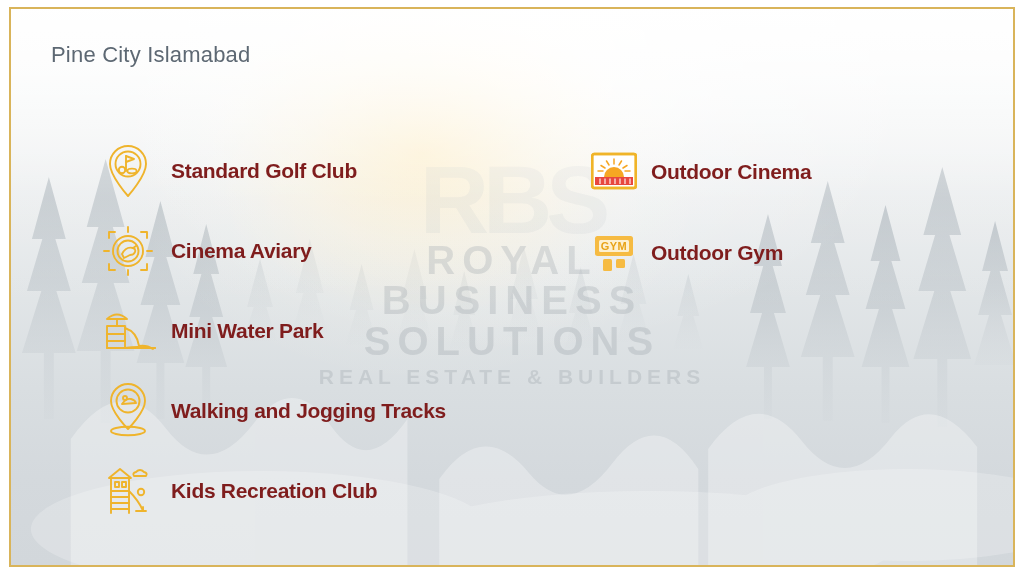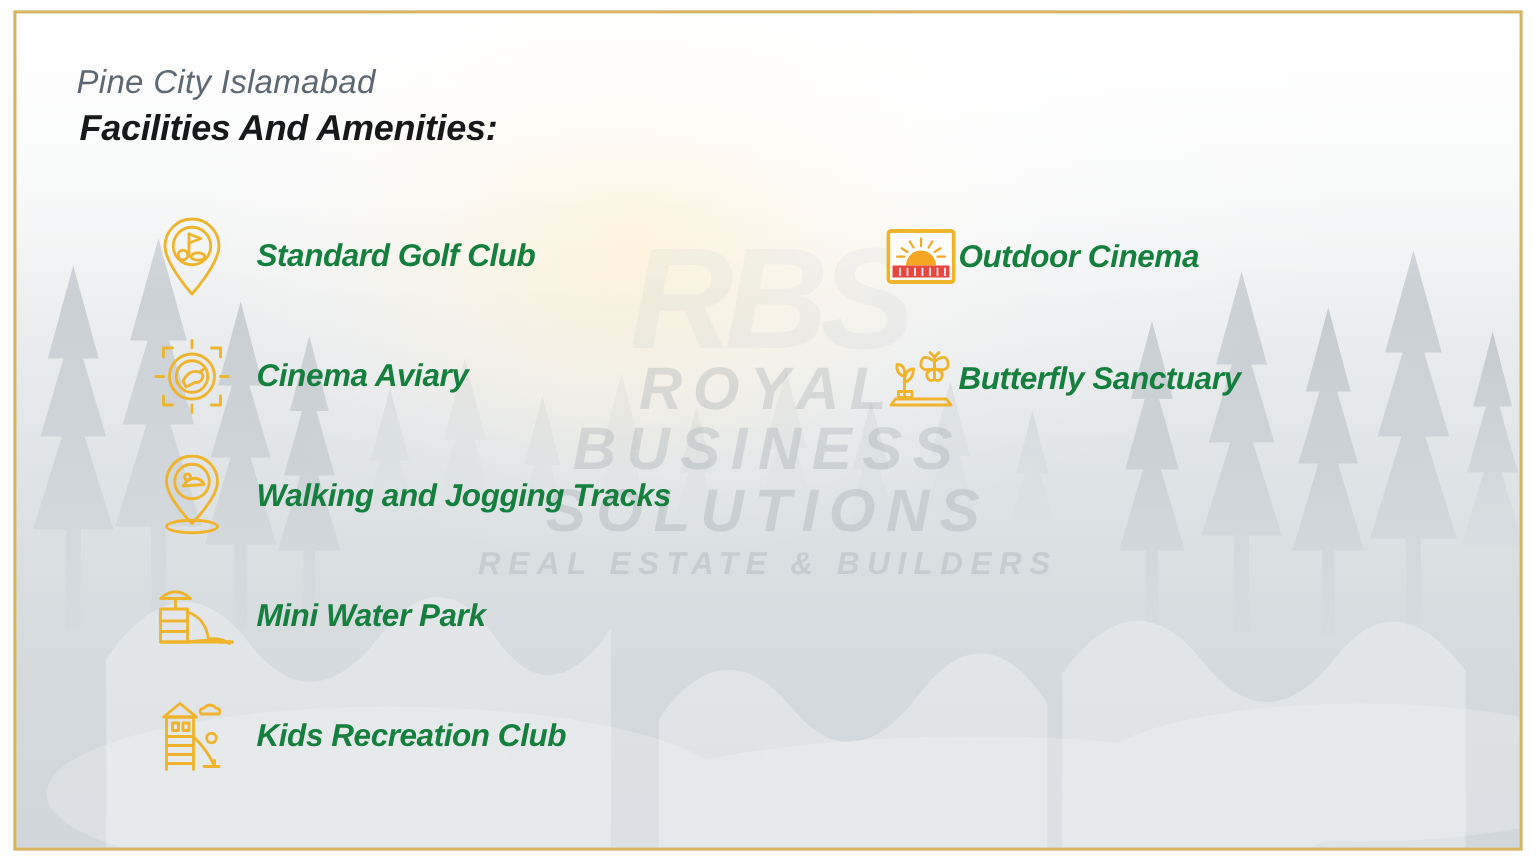--- a/index.html
+++ b/index.html
@@ -21,21 +21,20 @@
   }
 
   
   #frame {
     position: relative;
     width: 100%;
     height: 100%;
     border: 2px solid #d9b45a;
     overflow: hidden;
     background: #d6dade;
-    font-style: italic;
   }
 
   
   .bg-layer { position: absolute; inset: 0; pointer-events: none; }
 
   
   #bg-base {
     background:
       linear-gradient(to bottom,
         #fbfbfb 0%,
@@ -148,27 +147,27 @@
     display: flex;
     align-items: center;
     justify-content: center;
   }
   .facility-icon svg { display: block; }
 
   .facility-label {
     margin-left: 14px;
     font-size: 21px;
     font-weight: 700;
-    color: #15803d;
+    color: #7f1d1d;
     letter-spacing: -0.3px;
     white-space: nowrap;
   }
   #col-right .facility-row { height: 81px; }
   #col-right .facility-icon { width: 50px; min-width: 50px; height: 50px; }
-  #col-right .facility-label { margin-left: 0; text-align: center; }
+  #col-right .facility-label { margin-left: 12px; text-align: center; }
 </style>
 </head>
 <body>
 
 <div id="poster">
   <div id="frame">
 
     <div class="bg-layer" id="bg-base"></div>
 
     <div class="bg-layer">
@@ -244,21 +243,20 @@
       <div id="wm-line2b" style="font-size:40px;font-weight:700;letter-spacing:7px;line-height:1.02;color:#9aa2a8;">SOLUTIONS</div>
       <div id="wm-line3">REAL ESTATE &amp; BUILDERS</div>
     </div>
 
     <div class="bg-layer" id="bg-veil"></div>
 
     <div id="content">
 
       <div id="header">
         <div id="eyebrow">Pine City Islamabad</div>
-        <div id="heading">Facilities And Amenities:</div>
       </div>
 
       <div class="column" id="col-left">
 
         <div class="facility-row">
           <span class="facility-icon">
             <svg width="52" height="56" viewBox="0 0 52 56" fill="none" stroke="#efb42c" stroke-width="1.9" stroke-linecap="round" stroke-linejoin="round">
               <path d="M26 53 C26 53 8 33 8 21 A18 18 0 0 1 44 21 C44 33 26 53 26 53 Z"></path>
               <circle cx="26" cy="21" r="12.5"></circle>
               <path d="M24 13 v15"></path>
@@ -275,48 +273,48 @@
             <svg width="54" height="54" viewBox="0 0 54 54" fill="none" stroke="#efb42c" stroke-width="1.9" stroke-linecap="round" stroke-linejoin="round">
               <path d="M14 8 h-6 v6 M40 8 h6 v6 M14 46 h-6 v-6 M40 46 h6 v-6"></path>
               <circle cx="27" cy="27" r="15"></circle>
               <circle cx="27" cy="27" r="10.5"></circle>
               <path d="M27 3 v5 M27 46 v5 M3 27 h5 M46 27 h5"></path>
               <path d="M21 30 q4 -8 11 -6 q3 1 2 4 q-1 3 -5 3 l-6 3 z"></path>
               <path d="M32 24 l3 -2"></path>
             </svg>
           </span>
           <span class="facility-label">Cinema Aviary</span>
-        </div>
-
-        <div class="facility-row">
-          <span class="facility-icon">
-            <svg width="54" height="56" viewBox="0 0 54 56" fill="none" stroke="#efb42c" stroke-width="1.9" stroke-linecap="round" stroke-linejoin="round">
-              <path d="M27 46 C27 46 10 29 10 18 A17 17 0 0 1 44 18 C44 29 27 46 27 46 Z"></path>
-              <circle cx="27" cy="18" r="11.5"></circle>
-              <path d="M21 21 q4 -6 9 -5 q4 1 5 4 l-14 1 z"></path>
-              <circle cx="24" cy="15" r="2"></circle>
-              <ellipse cx="27" cy="48" rx="17" ry="4.2"></ellipse>
-            </svg>
-          </span>
-          <span class="facility-label">Walking and Jogging Tracks</span>
         </div>
 
         <div class="facility-row">
           <span class="facility-icon">
             <svg width="58" height="54" viewBox="0 0 58 54" fill="none" stroke="#efb42c" stroke-width="1.9" stroke-linecap="round" stroke-linejoin="round">
               <path d="M8 15 q10 -9 20 0 z"></path>
               <path d="M18 15 v7"></path>
               <rect x="8" y="22" width="18" height="22"></rect>
               <path d="M8 30 h18 M8 37 h18"></path>
               <path d="M26 24 q12 4 14 18 q8 -1 14 3"></path>
               <path d="M26 44 q14 -2 22 0 h8"></path>
               <path d="M8 44 h48"></path>
             </svg>
           </span>
           <span class="facility-label">Mini Water Park</span>
+        </div>
+
+        <div class="facility-row">
+          <span class="facility-icon">
+            <svg width="54" height="56" viewBox="0 0 54 56" fill="none" stroke="#efb42c" stroke-width="1.9" stroke-linecap="round" stroke-linejoin="round">
+              <path d="M27 46 C27 46 10 29 10 18 A17 17 0 0 1 44 18 C44 29 27 46 27 46 Z"></path>
+              <circle cx="27" cy="18" r="11.5"></circle>
+              <path d="M21 21 q4 -6 9 -5 q4 1 5 4 l-14 1 z"></path>
+              <circle cx="24" cy="15" r="2"></circle>
+              <ellipse cx="27" cy="48" rx="17" ry="4.2"></ellipse>
+            </svg>
+          </span>
+          <span class="facility-label">Walking and Jogging Tracks</span>
         </div>
 
         <div class="facility-row">
           <span class="facility-icon">
             <svg width="56" height="56" viewBox="0 0 56 56" fill="none" stroke="#efb42c" stroke-width="1.9" stroke-linecap="round" stroke-linejoin="round">
               <path d="M9 15 l11 -9 l11 9 z"></path>
               <rect x="11" y="15" width="18" height="13"></rect>
               <path d="M15 19 h4 v5 h-4 z M22 19 h4 v5 h-4 z"></path>
               <path d="M11 28 v22 M29 28 v22"></path>
               <path d="M11 34 h18 M11 40 h18 M11 46 h18"></path>
@@ -345,38 +343,32 @@
               <rect x="4" y="26" width="38" height="8" fill="#e8473f"></rect>
               <g stroke="#ffffff" stroke-width="1.1">
                 <path d="M9 27.5 v5.5 M14 27.5 v5.5 M19 27.5 v5.5 M24 27.5 v5.5 M29 27.5 v5.5 M34 27.5 v5.5 M39 27.5 v5.5"></path>
               </g>
               <rect x="1.2" y="3" width="43.6" height="34" rx="2" fill="none" stroke="#f0b429" stroke-width="2.4"></rect>
             </svg>
           </span>
           <span class="facility-label">Outdoor Cinema</span>
         </div>
 
-        <div class="facility-row">
-          <span class="facility-icon">
-            <svg width="50" height="48" viewBox="0 0 50 48" fill="none" stroke="#efb42c" stroke-width="1.9" stroke-linecap="round" stroke-linejoin="round">
-              <path d="M14 36 v-16"></path>
-              <path d="M14 22 q-6 -2 -5 -8 q6 0 5 8 z"></path>
-              <path d="M14 26 q6 -2 6 -9 q-6 0 -6 9 z"></path>
-              <path d="M10 36 h9 v-4 h-9 z"></path>
-              <path d="M5 41 h40 M5 41 l3 -4 h34 l3 4"></path>
-              <path d="M34 9 v11"></path>
-              <path d="M34 9 l-3 -3 M34 9 l3 -3"></path>
-              <path d="M34 12 q-8 -6 -9 1 q-1 6 9 4 z"></path>
-              <path d="M34 12 q8 -6 9 1 q1 6 -9 4 z"></path>
-              <path d="M34 17 q-6 1 -5 5 q1 4 5 2 z"></path>
-              <path d="M34 17 q6 1 5 5 q-1 4 -5 2 z"></path>
-            </svg>
-          </span>
-          <span class="facility-label">Butterfly Sanctuary</span>
-        </div>
-
-
+
+
+        <div class="facility-row">
+          <span class="facility-icon">
+            <svg width="46" height="46" viewBox="0 0 46 46" fill="none">
+              <rect x="4" y="6" width="38" height="20" rx="2.5" fill="#f6bb42"></rect>
+              <rect x="8" y="10" width="30" height="12" rx="1.5" fill="#fdf0d0"></rect>
+              <text x="23" y="20" text-anchor="middle" font-family="'Liberation Sans', sans-serif" font-size="11" font-weight="700" fill="#e8a317" letter-spacing="0.4">GYM</text>
+              <rect x="12" y="29" width="9" height="12" rx="1.5" fill="#f6bb42"></rect>
+              <rect x="25" y="29" width="9" height="9" rx="1.5" fill="#f6bb42"></rect>
+            </svg>
+          </span>
+          <span class="facility-label">Outdoor Gym</span>
+        </div>
 
       </div>
 
     </div>
   </div>
 </div>
 
 </body></html>

